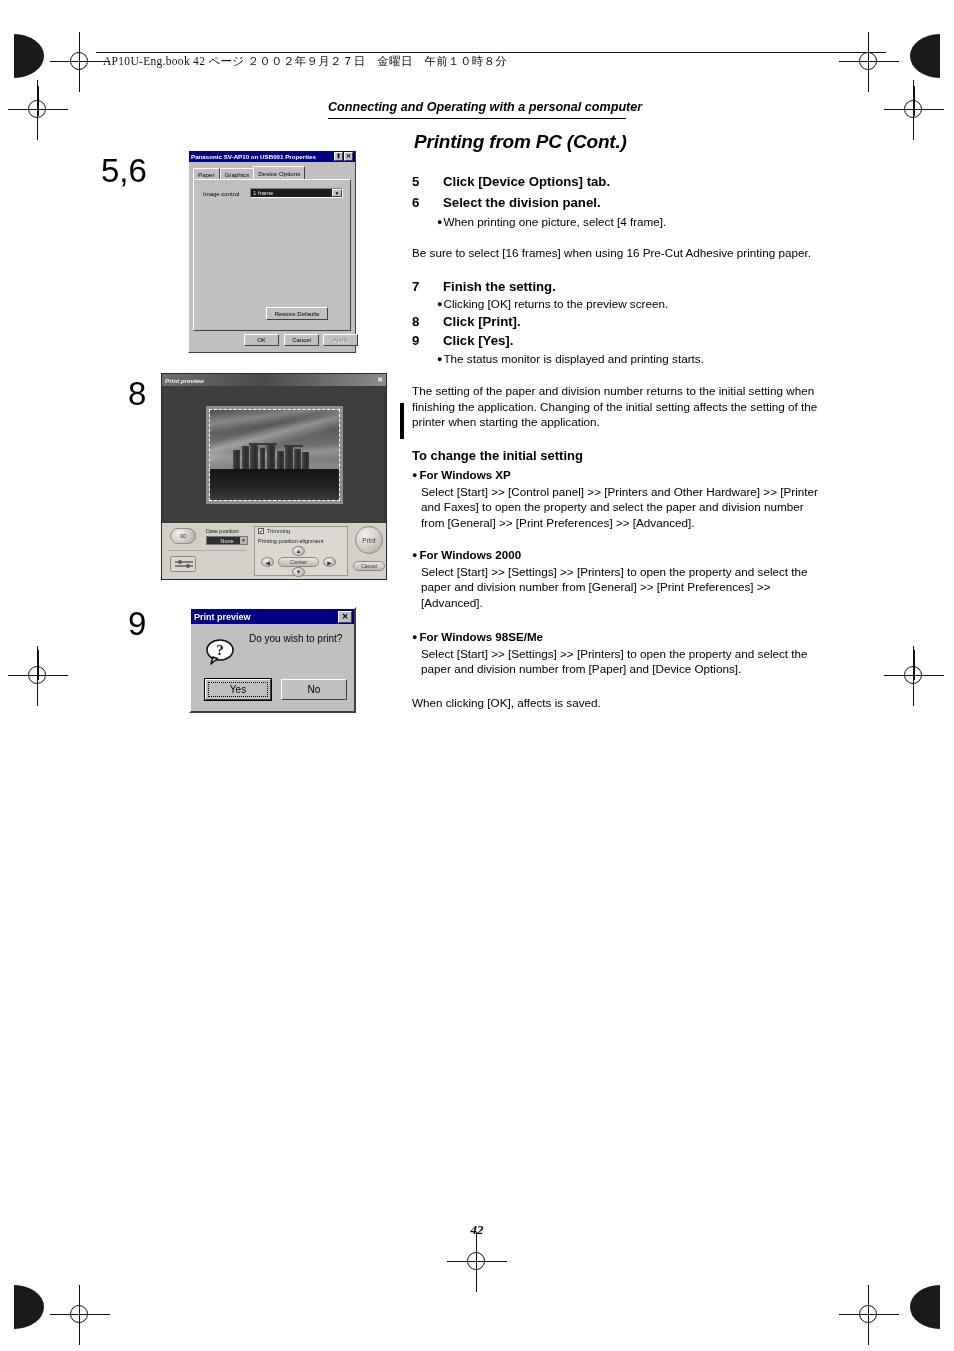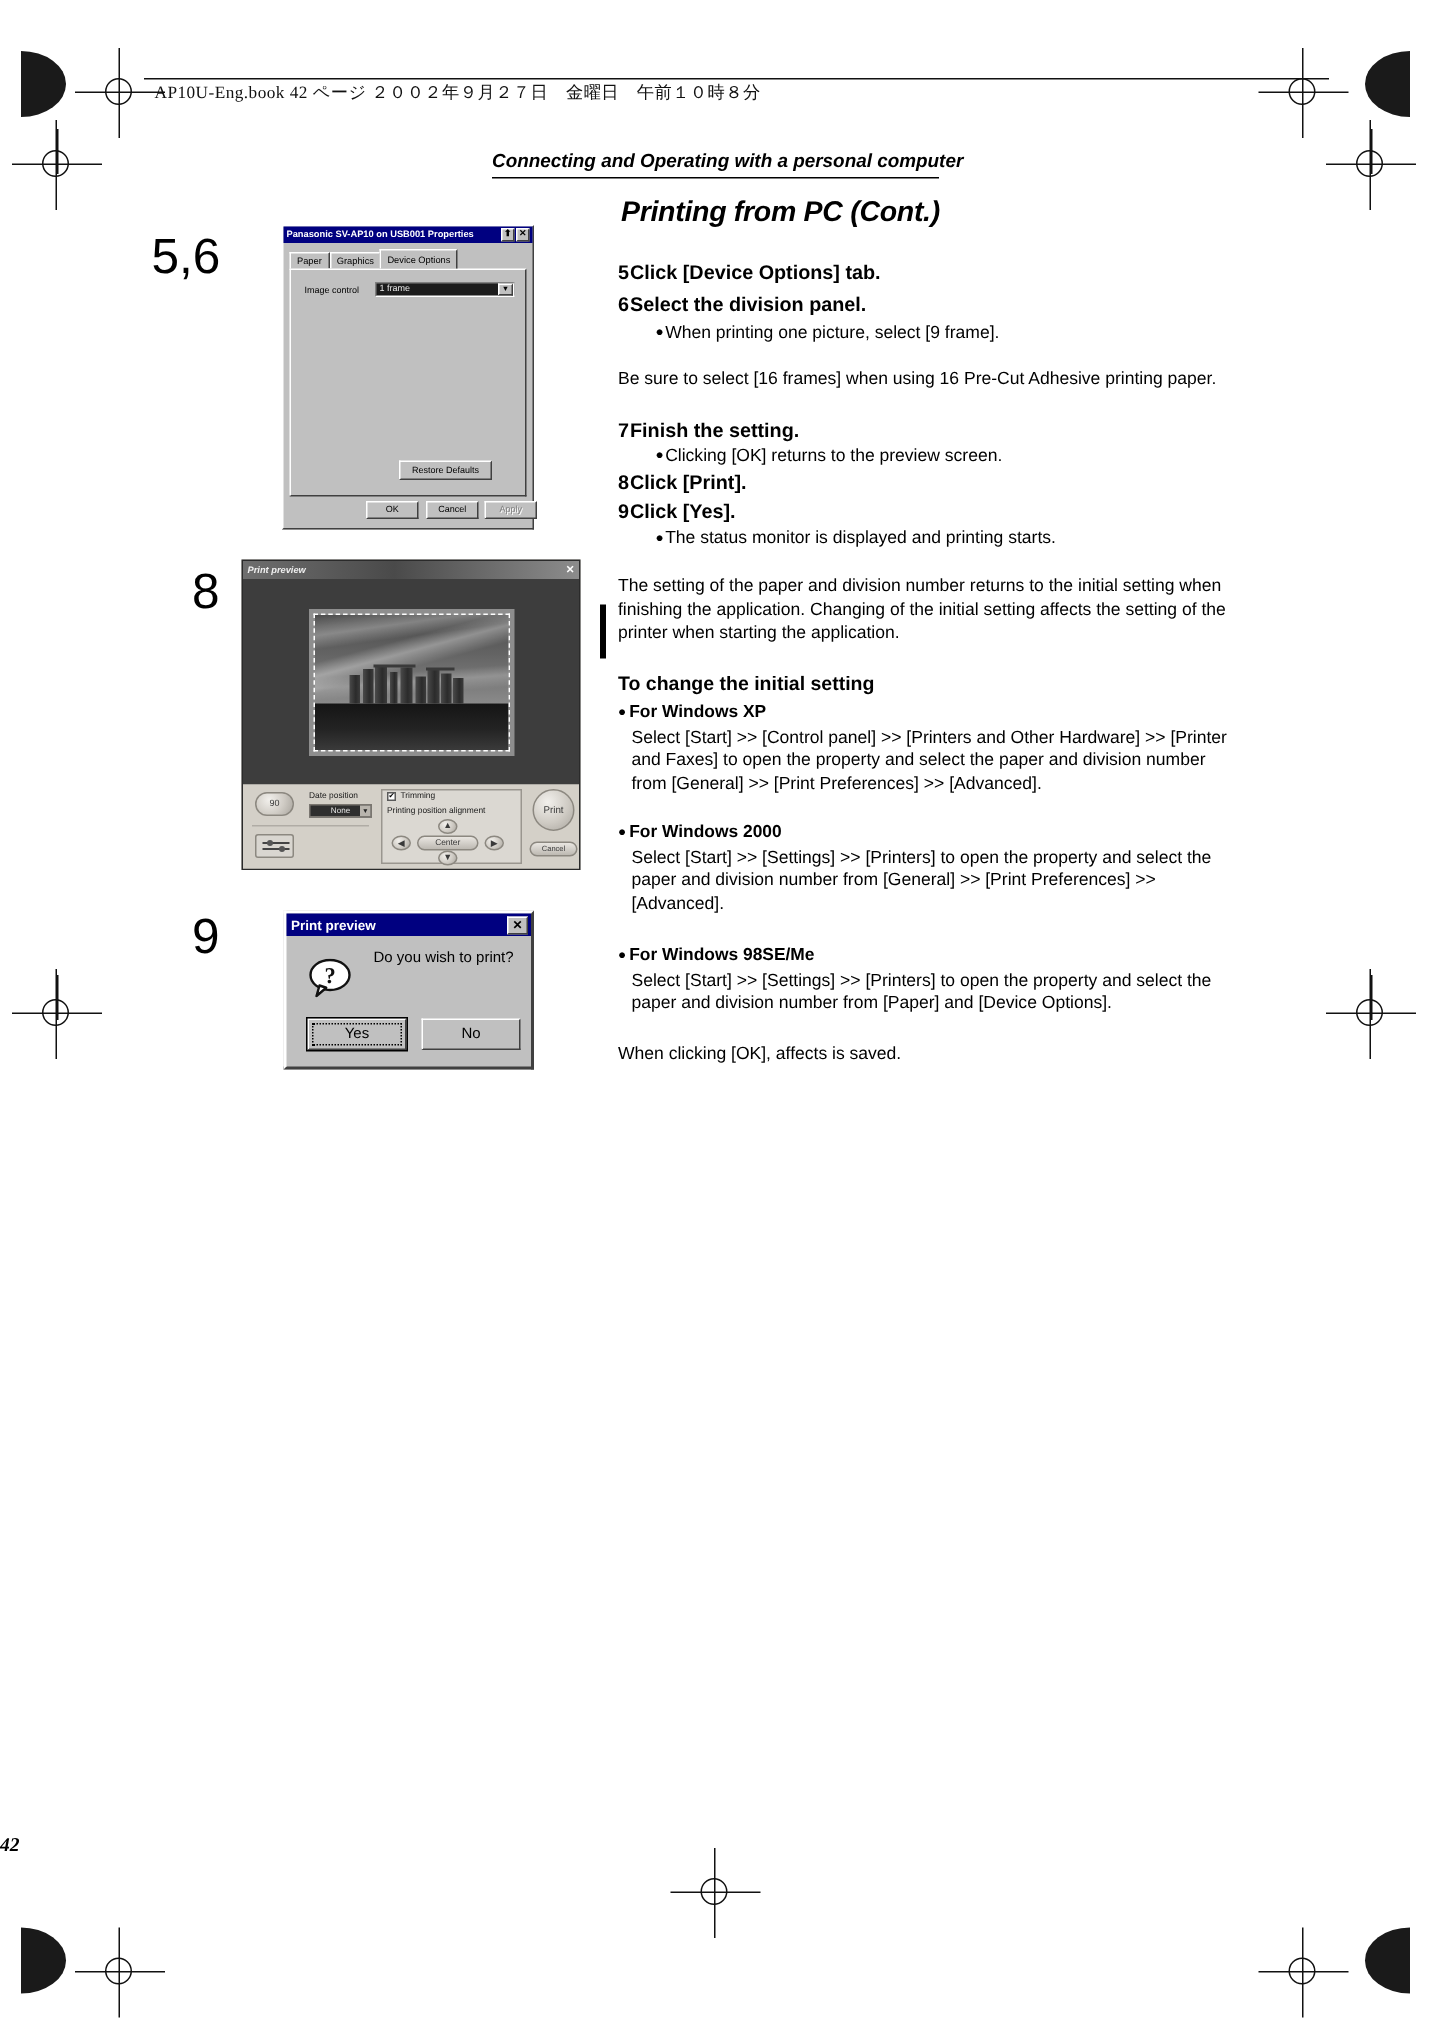--- a/index.html
+++ b/index.html
@@ -102,21 +102,21 @@
     position: absolute;
     font-size: 13.2px;
     font-weight: 700;
     white-space: nowrap;
   }
   .step .num {
     position: absolute;
     left: 0; top: 0;
     width: 20px;
   }
-  .step .txt { margin-left: 8px; display: inline-block; }
+  .step .txt { margin-left: 31px; display: inline-block; }
 
   .bullet-line {
     position: absolute;
     font-size: 11.7px;
     white-space: nowrap;
   }
   .bullet-line .dot {
     font-size: 9px;
     vertical-align: 1.5px;
     margin-right: 1px;
@@ -488,20 +488,21 @@
   .mb-btn .focus-ring {
     position: absolute; left:2px; top:2px; right:2px; bottom:2px;
     border: 1px dotted #000;
   }
 
   
   .folio {
     position: absolute;
     left: 0; right: 0;
     top: 1222px;
+    text-align: center;
     font-size: 13px;
     font-style: italic;
     font-weight: 700;
     font-family: "Liberation Serif", serif;
   }
 </style>
 </head>
 <body>
 
 <div class="corner-blob tl"></div>
@@ -697,21 +698,21 @@
   <span class="num">5</span>
   <span class="txt">Click [Device Options] tab.</span>
 </div>
 
 <div class="step" style="left:412px; top:195px;">
   <span class="num">6</span>
   <span class="txt">Select the division panel.</span>
 </div>
 
 <div class="bullet-line" style="left:437px; top:215px;">
-  <span class="dot">●</span><span>When printing one picture, select [9 frame].</span>
+  <span class="dot">●</span><span>When printing one picture, select [4 frame].</span>
 </div>
 
 <div class="para" style="left:412px; top:245px;">Be sure to select [16 frames] when using 16 Pre-Cut Adhesive printing paper.</div>
 
 <div class="step" style="left:412px; top:279px;">
   <span class="num">7</span>
   <span class="txt">Finish the setting.</span>
 </div>
 
 <div class="bullet-line" style="left:437px; top:297px;">

